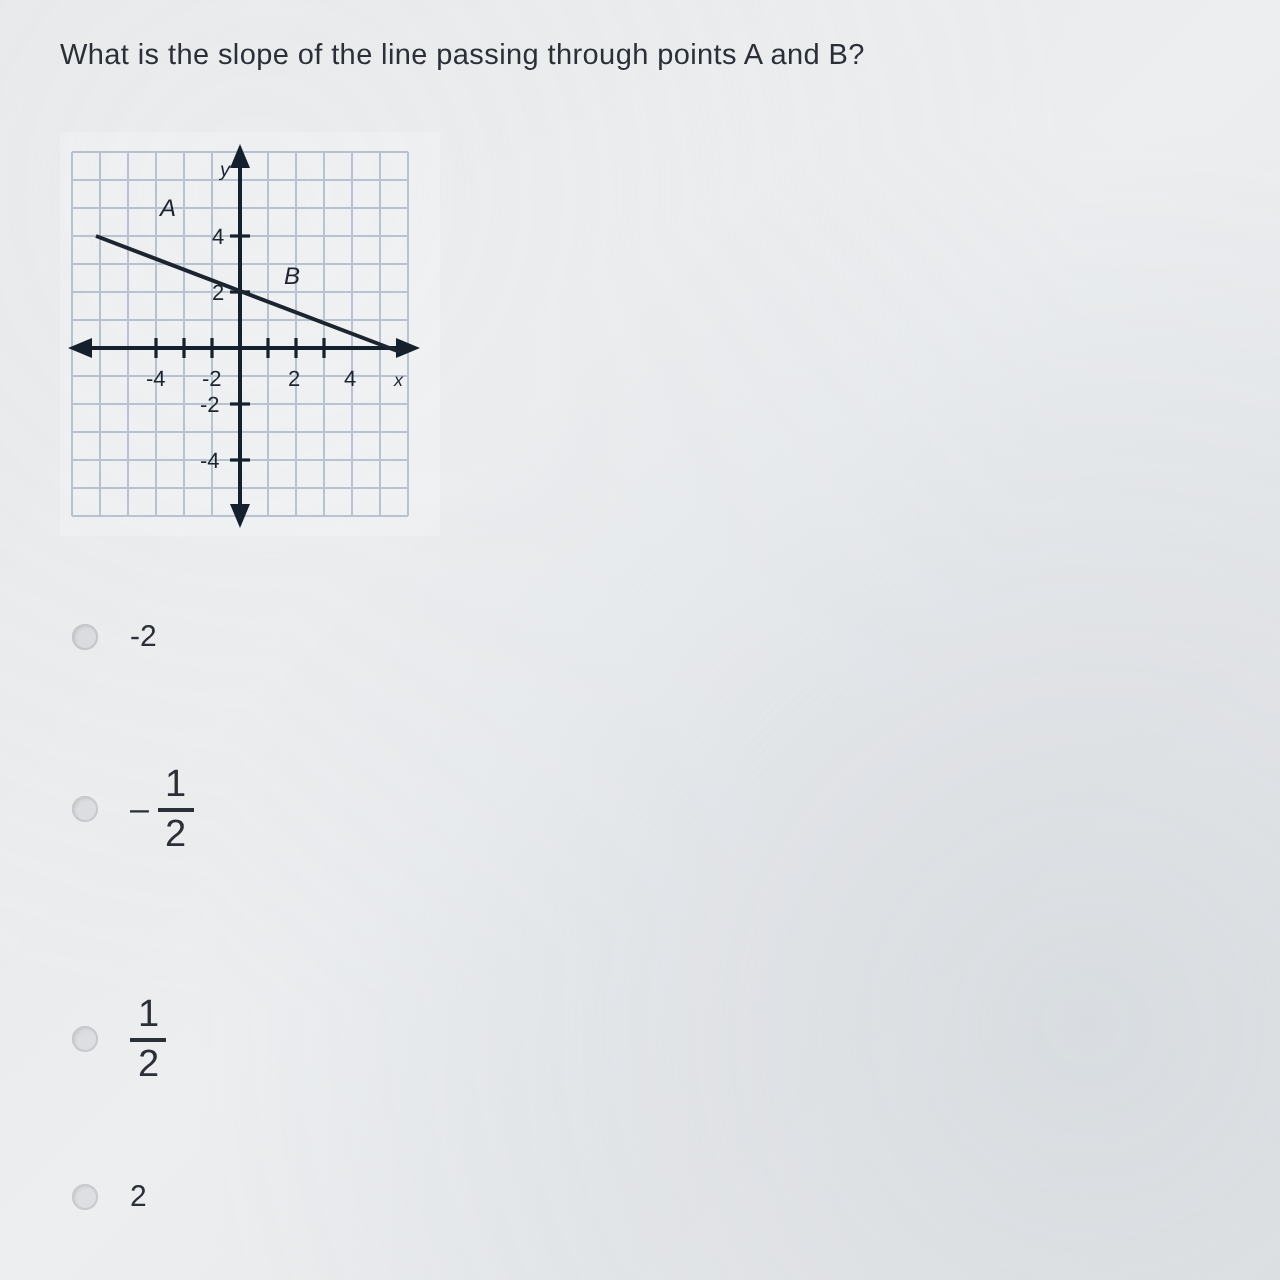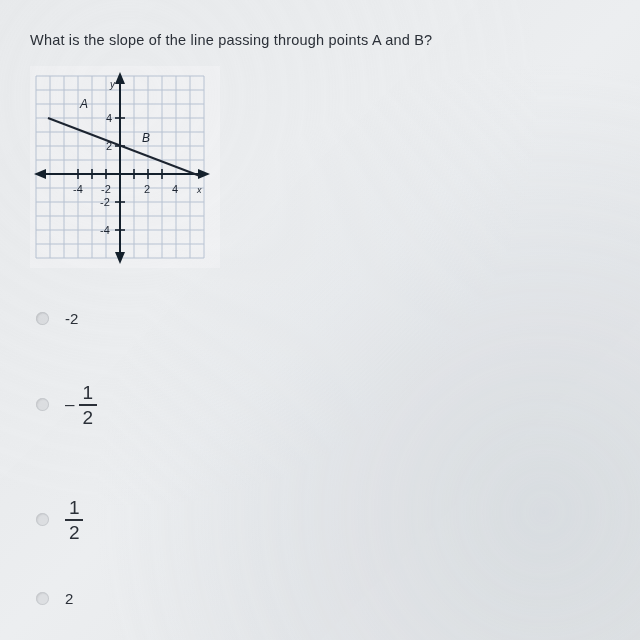--- a/index.html
+++ b/index.html
@@ -26,21 +26,21 @@
     mix-blend-mode: multiply;
     opacity: .85;
   }
   .page {
     position: absolute;
     inset: 0;
   }
   .question {
     position: absolute;
     left: 30px;
-    top: 32px;
+    top: 20px;
     width: 580px;
     font-size: 14.5px;
     color: #2b3038;
     letter-spacing: .2px;
   }
 
   
   .graph-wrap {
     position: absolute;
     left: 30px;

